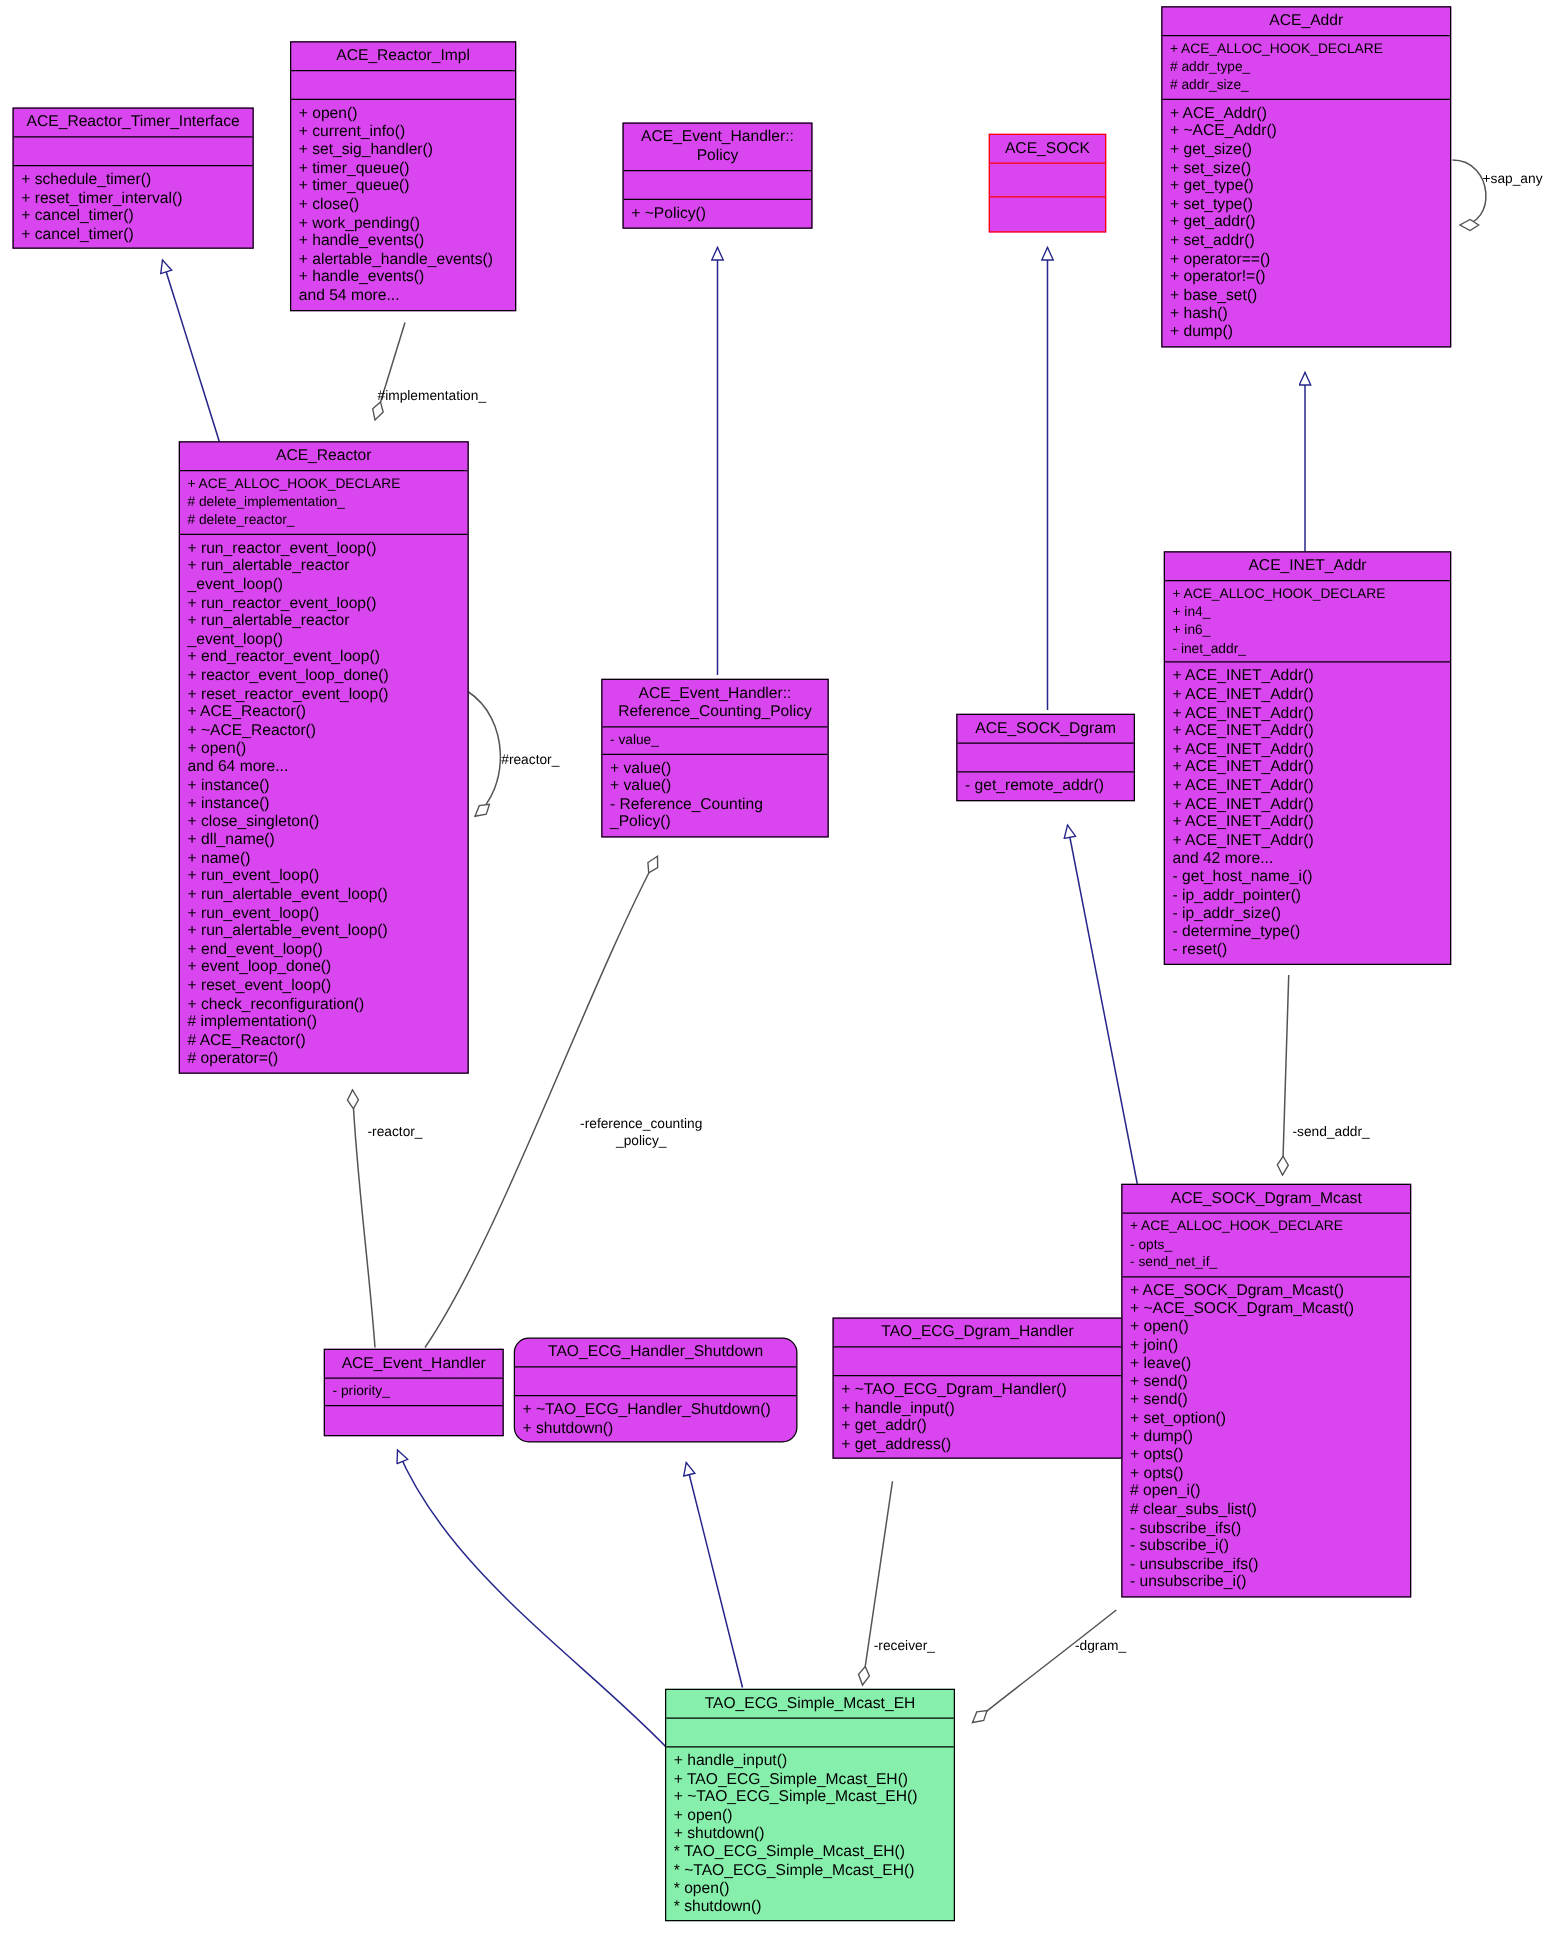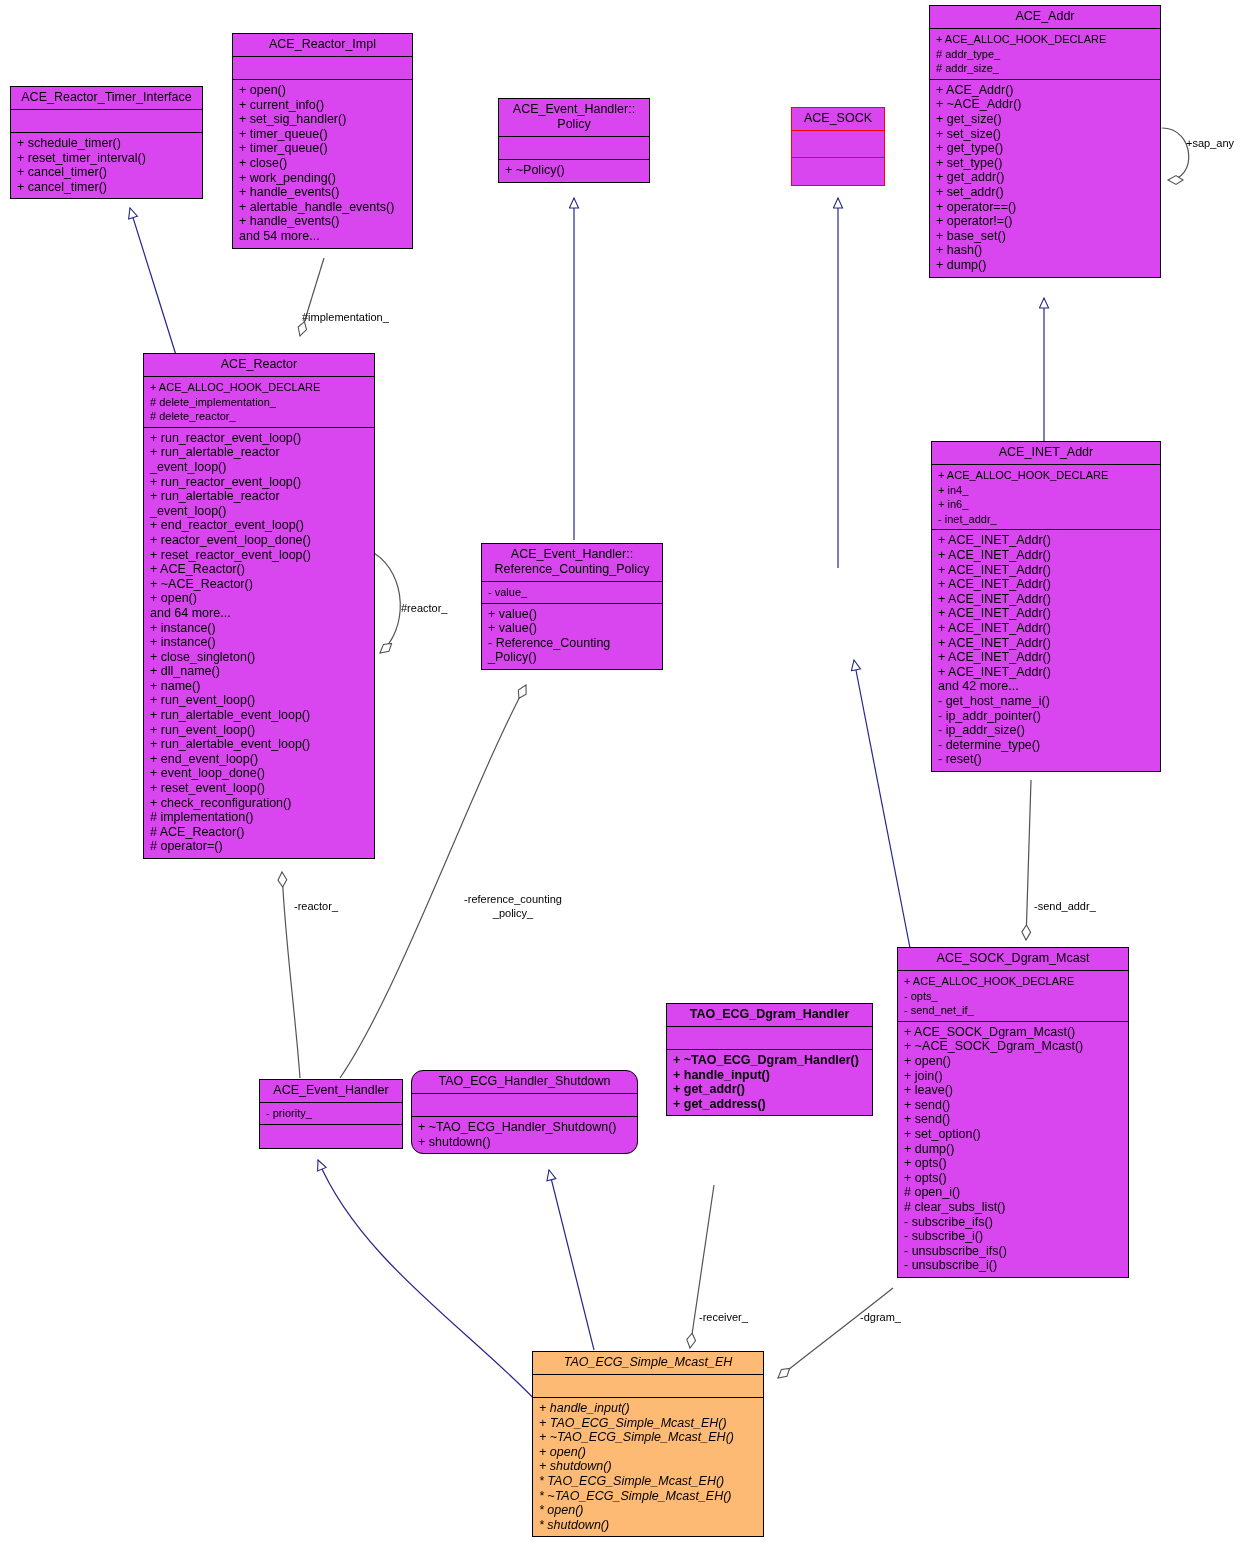--- a/index.html
+++ b/index.html
@@ -2,21 +2,21 @@
 <html><head>
 <meta charset="utf-8">
 <style>
   html,body{margin:0;padding:0;background:#ffffff;}
   body{font-family:"Liberation Sans",sans-serif;}
   #canvas{position:relative;width:1252px;height:1552px;overflow:hidden;background:#fff;}
   svg.edges{position:absolute;left:0;top:0;width:1252px;height:1552px;pointer-events:none;}
 
   .umlbox{position:absolute;box-sizing:border-box;border:1px solid #000;background:#d946ef;}
   .umlbox.red{border-color:#ff0000;}
-  .umlbox.shaded{background:#fdba74;font-style:italic;}
+  .umlbox.shaded{background:#86efac;}
 
   .uml-title{
     text-align:center;font-size:12.5px;line-height:15px;color:#000;
     padding:3px 6px 4px 6px;border-bottom:1px solid #000;white-space:pre-line;
   }
   .umlbox.red .uml-title{border-bottom-color:#ff0000;}
   .uml-attrs{
     font-size:11px;line-height:14.6px;color:#000;padding:3px 5px 3px 6px;
     border-bottom:1px solid #000;min-height:14px;white-space:pre-line;
   }
@@ -181,20 +181,25 @@
   <div class="umlbox" style="left:481px;top:543px;width:182px;">
     <div class="uml-title">ACE_Event_Handler::
 Reference_Counting_Policy</div>
     <div class="uml-attrs">- value_</div>
     <div class="uml-ops">+ value()
 + value()
 - Reference_Counting
 _Policy()</div>
   </div>
 
+  <div class="umlbox" style="left:765px;top:571px;width:143px;">
+    <div class="uml-title">ACE_SOCK_Dgram</div>
+    <div class="uml-attrs empty"></div>
+    <div class="uml-ops">- get_remote_addr()</div>
+  </div>
 
   <div class="umlbox" style="left:931px;top:441px;width:230px;">
     <div class="uml-title">ACE_INET_Addr</div>
     <div class="uml-attrs">+ ACE_ALLOC_HOOK_DECLARE
 + in4_
 + in6_
 - inet_addr_</div>
     <div class="uml-ops">+ ACE_INET_Addr()
 + ACE_INET_Addr()
 + ACE_INET_Addr()
@@ -243,21 +248,21 @@
     <div class="uml-ops empty"></div>
   </div>
 
   <div class="umlbox" style="left:411px;top:1070px;width:227px;border-radius:12px;">
     <div class="uml-title">TAO_ECG_Handler_Shutdown</div>
     <div class="uml-attrs empty"></div>
     <div class="uml-ops">+ ~TAO_ECG_Handler_Shutdown()
 + shutdown()</div>
   </div>
 
-  <div class="umlbox" style="left:666px;top:1003px;width:207px;font-weight:bold;">
+  <div class="umlbox" style="left:666px;top:1054px;width:232px;">
     <div class="uml-title">TAO_ECG_Dgram_Handler</div>
     <div class="uml-attrs empty"></div>
     <div class="uml-ops">+ ~TAO_ECG_Dgram_Handler()
 + handle_input()
 + get_addr()
 + get_address()</div>
   </div>
 
   <div class="umlbox shaded" style="left:532px;top:1351px;width:232px;">
     <div class="uml-title">TAO_ECG_Simple_Mcast_EH</div>

